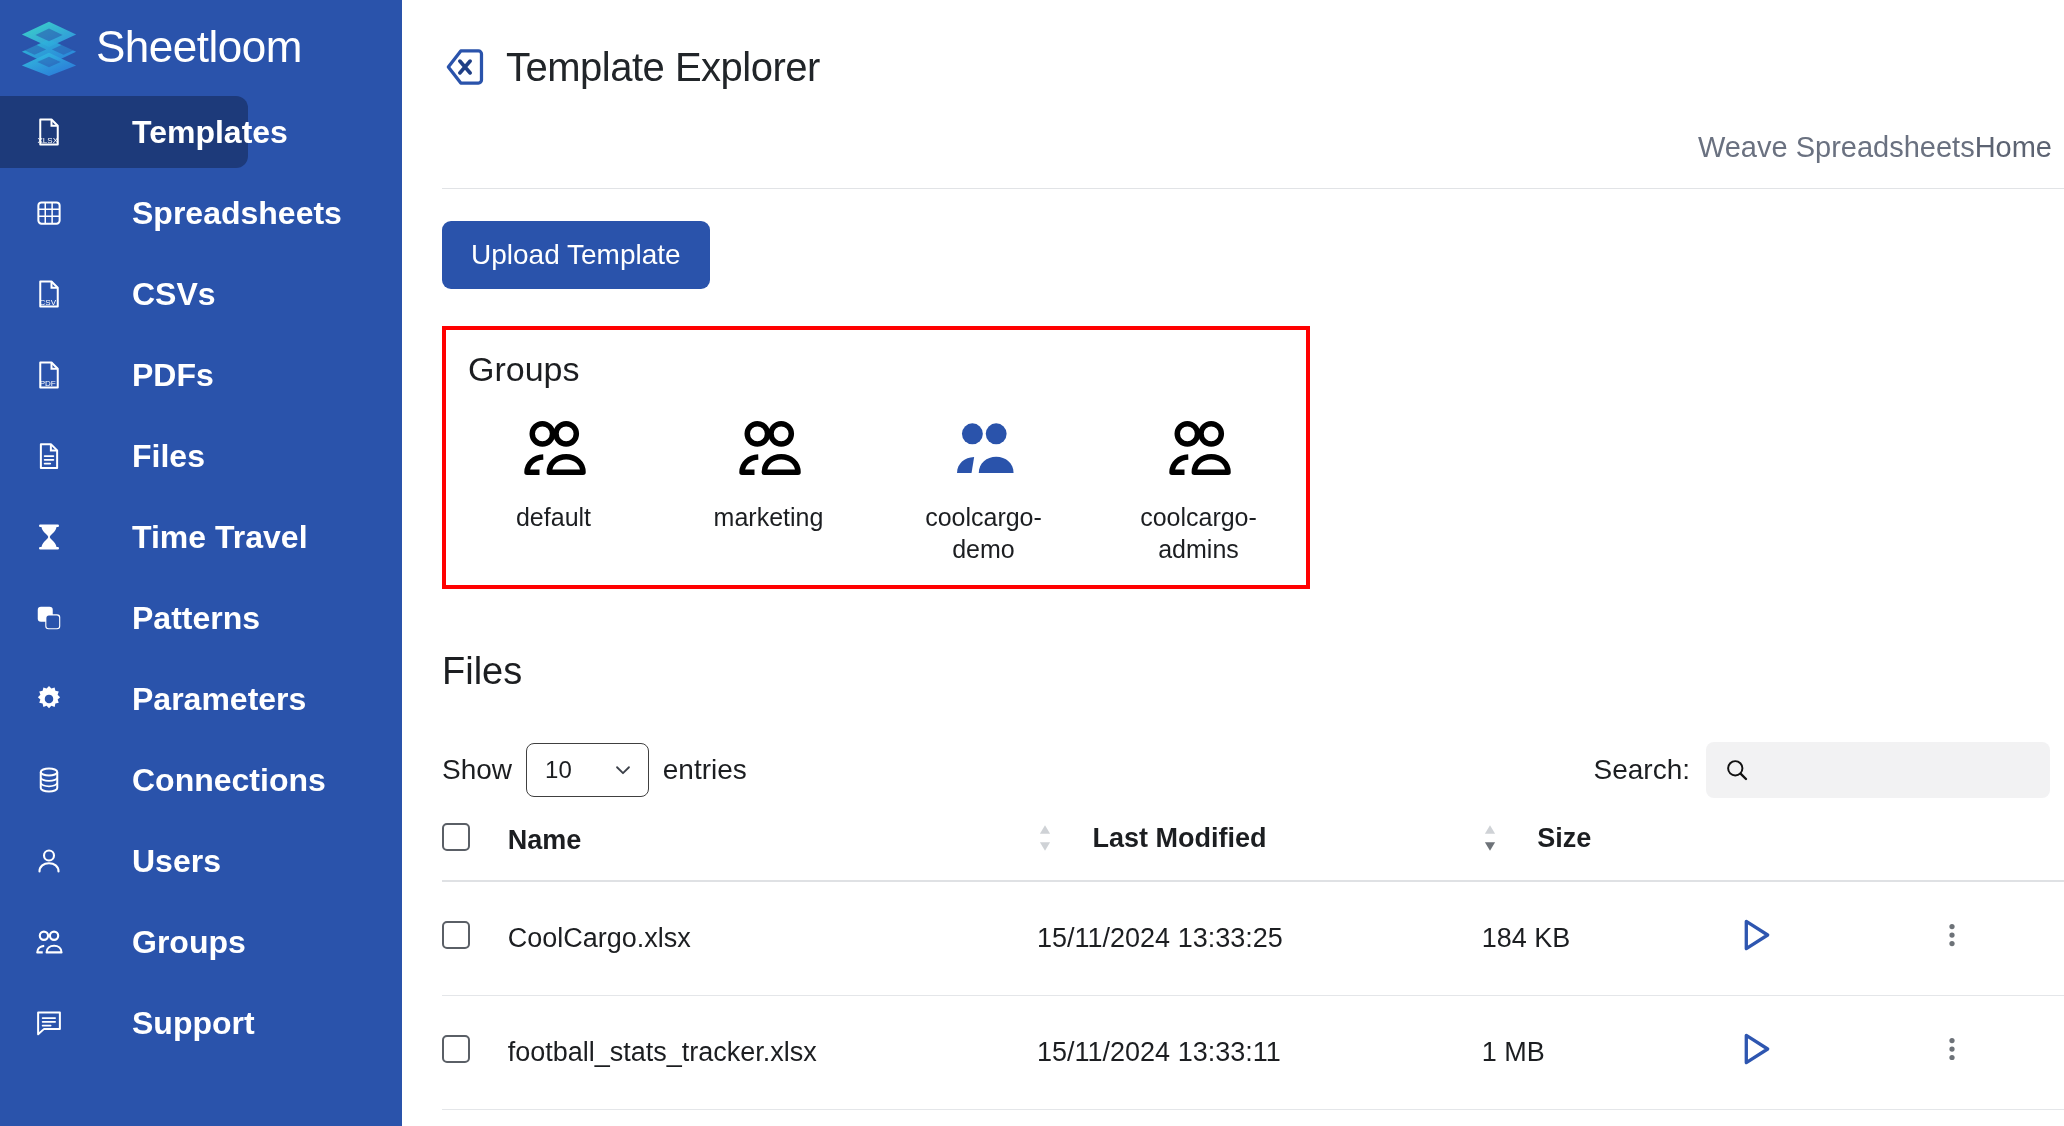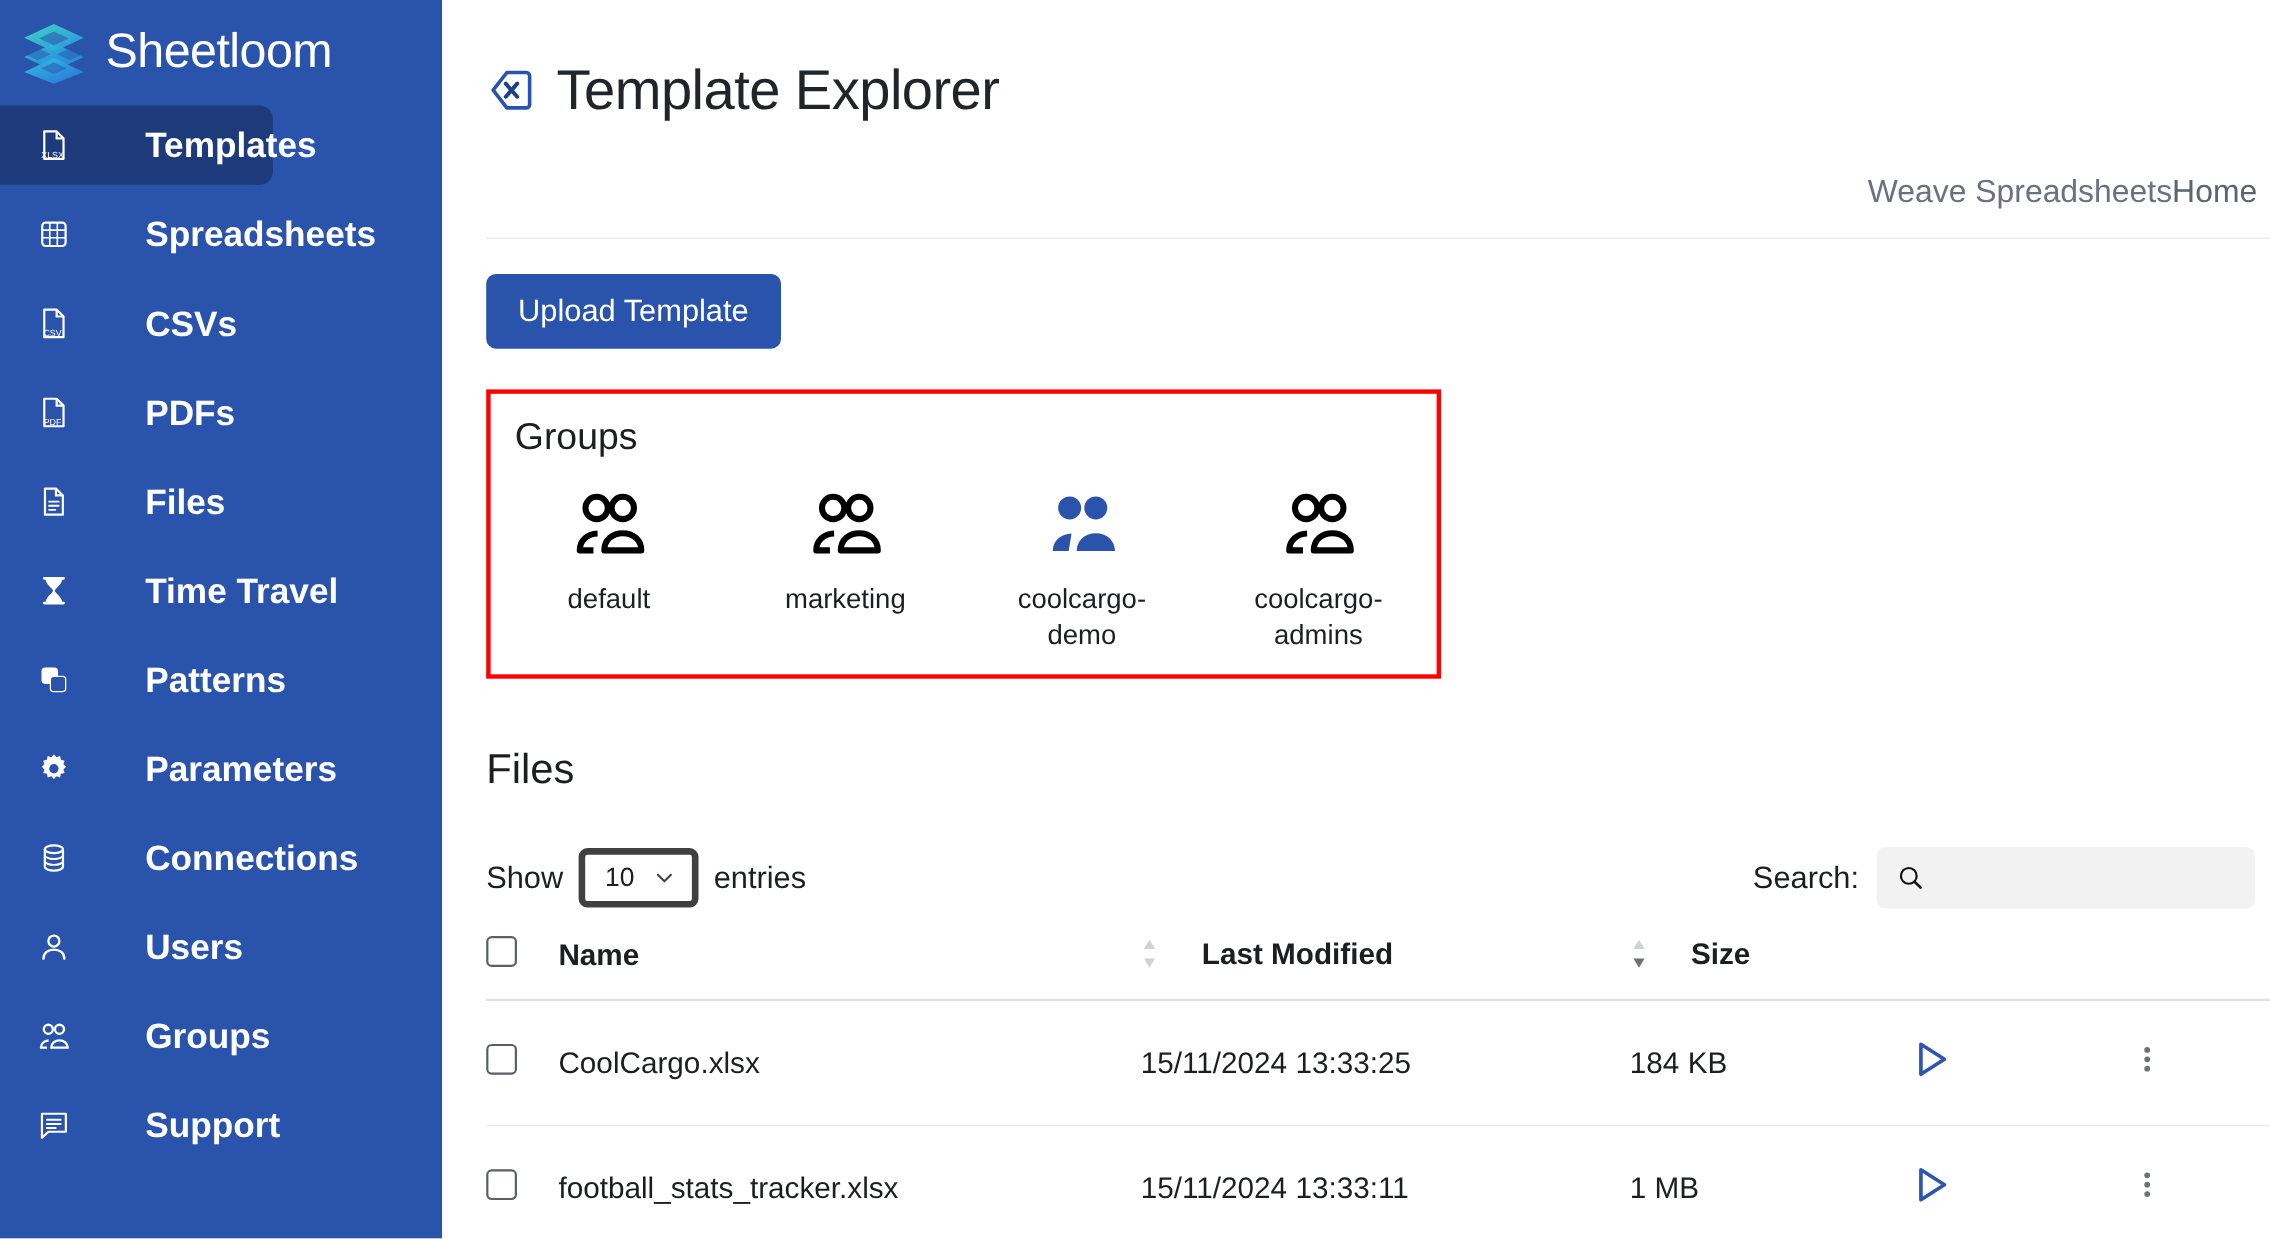--- a/index.html
+++ b/index.html
@@ -64,21 +64,21 @@
     overflow: hidden;
   }
 
   .page-head {
     display: flex; align-items: center;
     gap: 18px;
     padding: 18px 0 0 40px;
   }
   .page-head-icon { width: 46px; height: 46px; flex: none; }
   .page-title {
-    font-size: 51px; color: #212529; font-weight: 400;
+    font-size: 40px; color: #212529; font-weight: 400;
     letter-spacing: -0.5px; white-space: nowrap;
   }
 
   .subhead-row {
     display: flex; align-items: baseline; justify-content: flex-end;
     padding: 14px 0 0 40px;
     margin-right: 0px;
   }
   .subtitle { font-size: 29px; color: #6a7180; font-weight: 400; }
   .home-link {
@@ -140,23 +140,23 @@
     display: flex; align-items: center; justify-content: space-between;
     padding: 17px 14px 0 40px;
   }
   .show-entries {
     display: flex; align-items: center; gap: 14px;
     font-size: 28px; color: #1c1e21;
   }
   .select-box {
     position: relative;
     display: inline-flex; align-items: center;
-    border: 6px solid #404040; border-radius: 8px;
+    border: 1px solid #404040; border-radius: 8px;
     background: #ffffff;
-    height: 54px; padding: 0 52px 0 18px;
+    height: 54px; padding: 0 76px 0 18px;
     font-size: 24px; color: #1c1e21;
     cursor: pointer;
   }
   .select-box .chev {
     position: absolute; right: 14px; top: 50%;
     transform: translateY(-50%);
     width: 22px; height: 22px;
   }
   .search-wrap { display: flex; align-items: center; gap: 16px; }
   .search-label { font-size: 28px; color: #1c1e21; }

